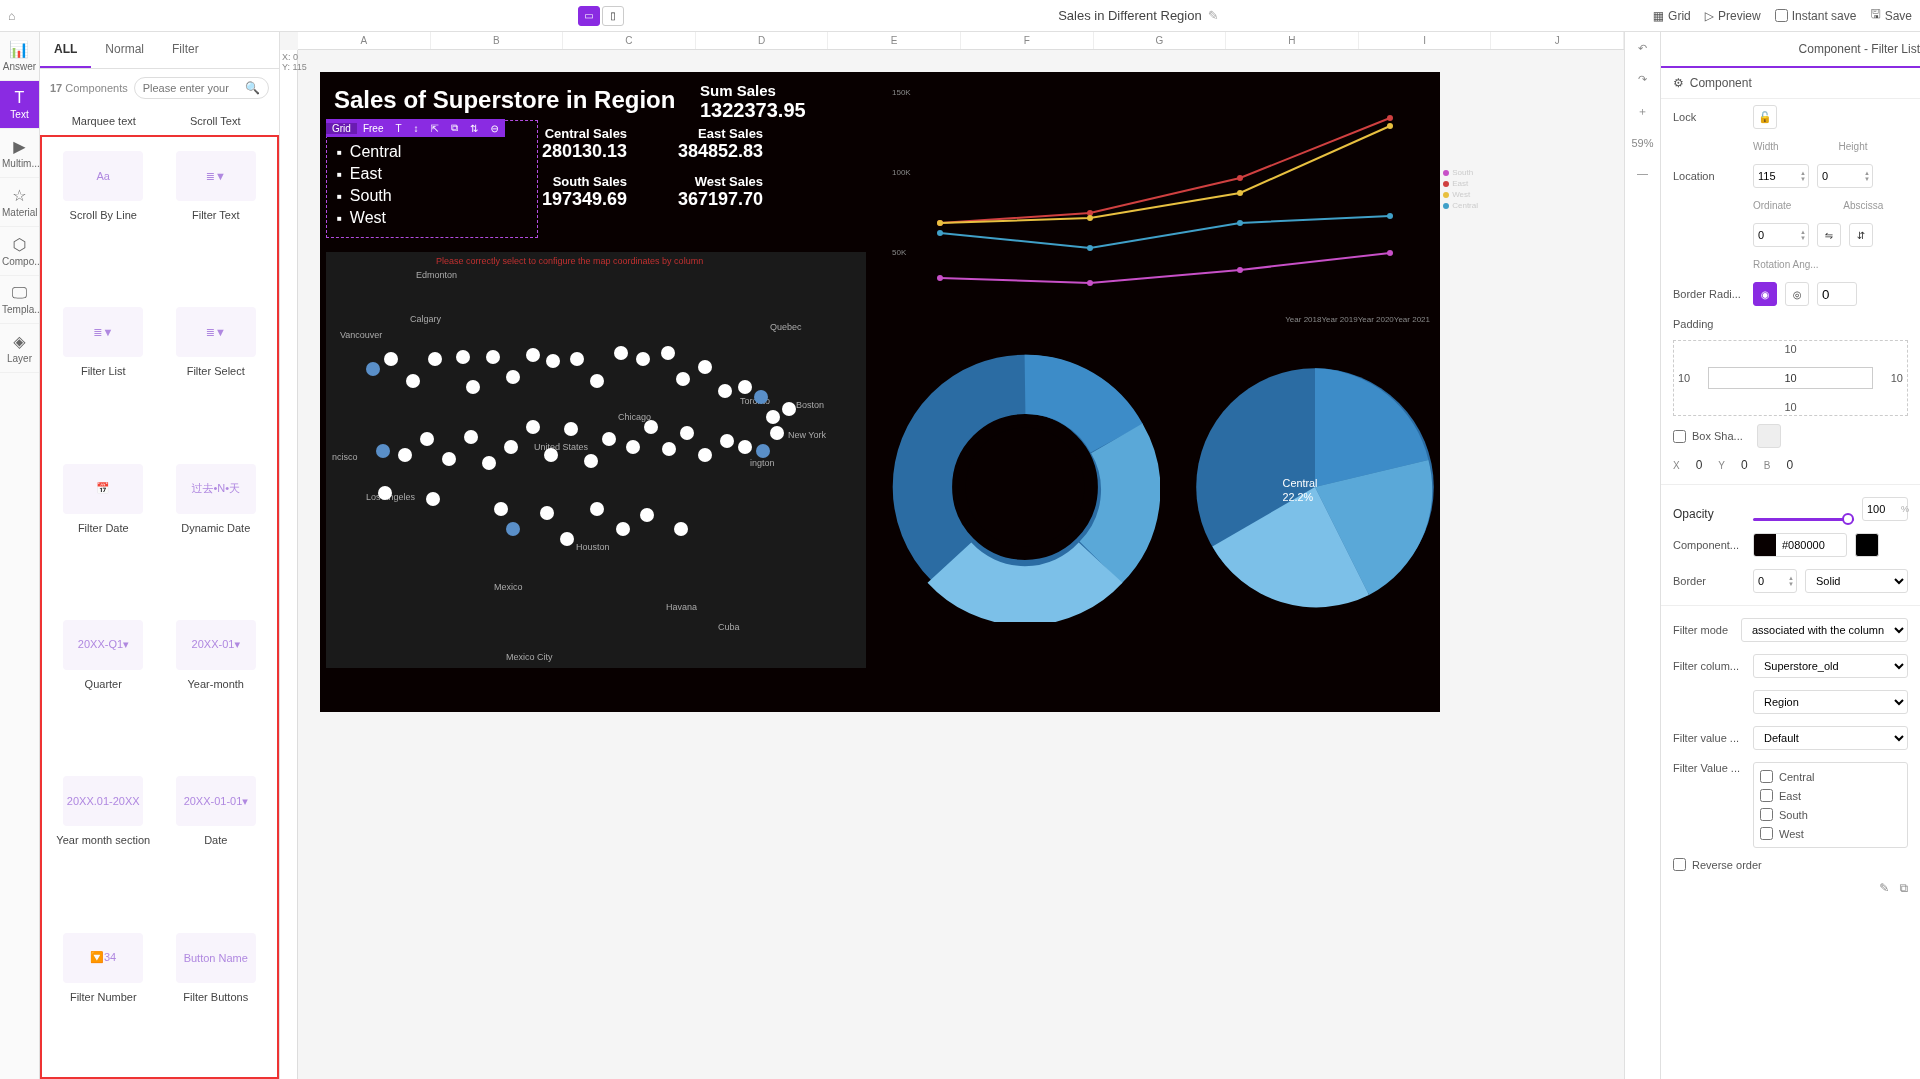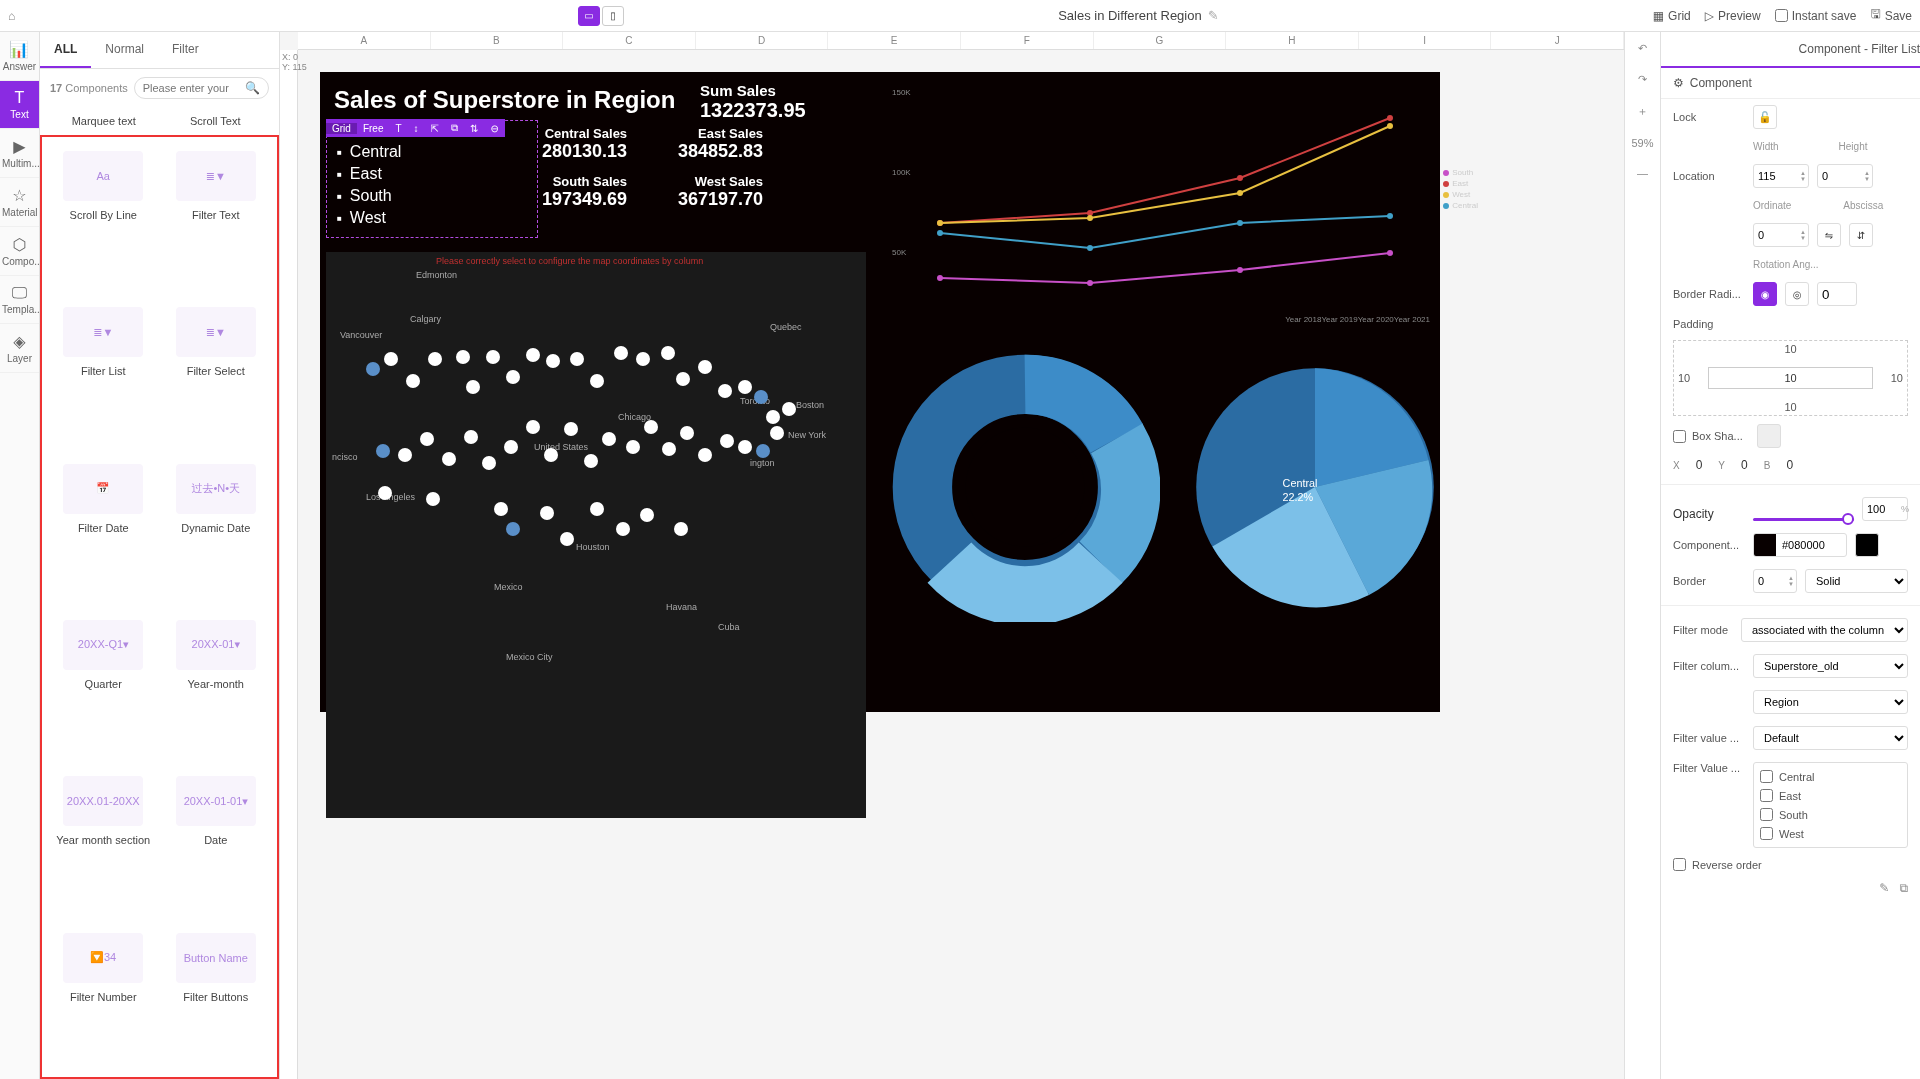--- a/index.html
+++ b/index.html
@@ -59,21 +59,21 @@
 .filter-item { color: #fff; font-size: 16px; padding: 2px 0; display:flex; align-items:center; gap:8px; }
 .filter-item::before { content:"■"; font-size:8px; }
 .metric { position: absolute; color: #fff; text-align: right; }
 .metric .ml { font-size: 13px; font-weight: bold; }
 .metric .mv { font-size: 18px; font-weight: bold; }
 .line-chart { position: absolute; left: 570px; top: 6px; width: 540px; height: 250px; }
 .axis-label { position:absolute; font-size:8px; color:#888; }
 .legend { position:absolute; right:-48px; top:90px; font-size:8px; color:#ccc; }
 .legend div { display:flex; align-items:center; gap:3px; margin-bottom:2px;}
 .legend .sw { width:6px; height:6px; border-radius:50%;}
-.map { position:absolute; left: 6px; top: 180px; width: 540px; height: 566px; background: #1a1a1a; padding-left: 8px; }
+.map { position:absolute; left: 6px; top: 180px; width: 540px; height: 416px; background: #1a1a1a; padding-left: 8px; }
 .map-city { position:absolute; color:#aaa; font-size:9px; }
 .map-dot { position:absolute; width:14px; height:14px; background:#fff; border-radius:50%; }
 .map-dot.blue { background:#5a8fc8; }
 .map-msg { position:absolute; top:4px; left:110px; font-size:9px; color:#c03030; }
 .donut { position:absolute; top: 280px; width:270px; height:270px; }
 .donut1 { left: 570px; }
 .donut2 { left: 860px; }
 .x-axis-lbls { position:absolute; bottom:4px; left:0; right:0; display:flex; justify-content:flex-end; font-size:8px; color:#888;}
 
 

